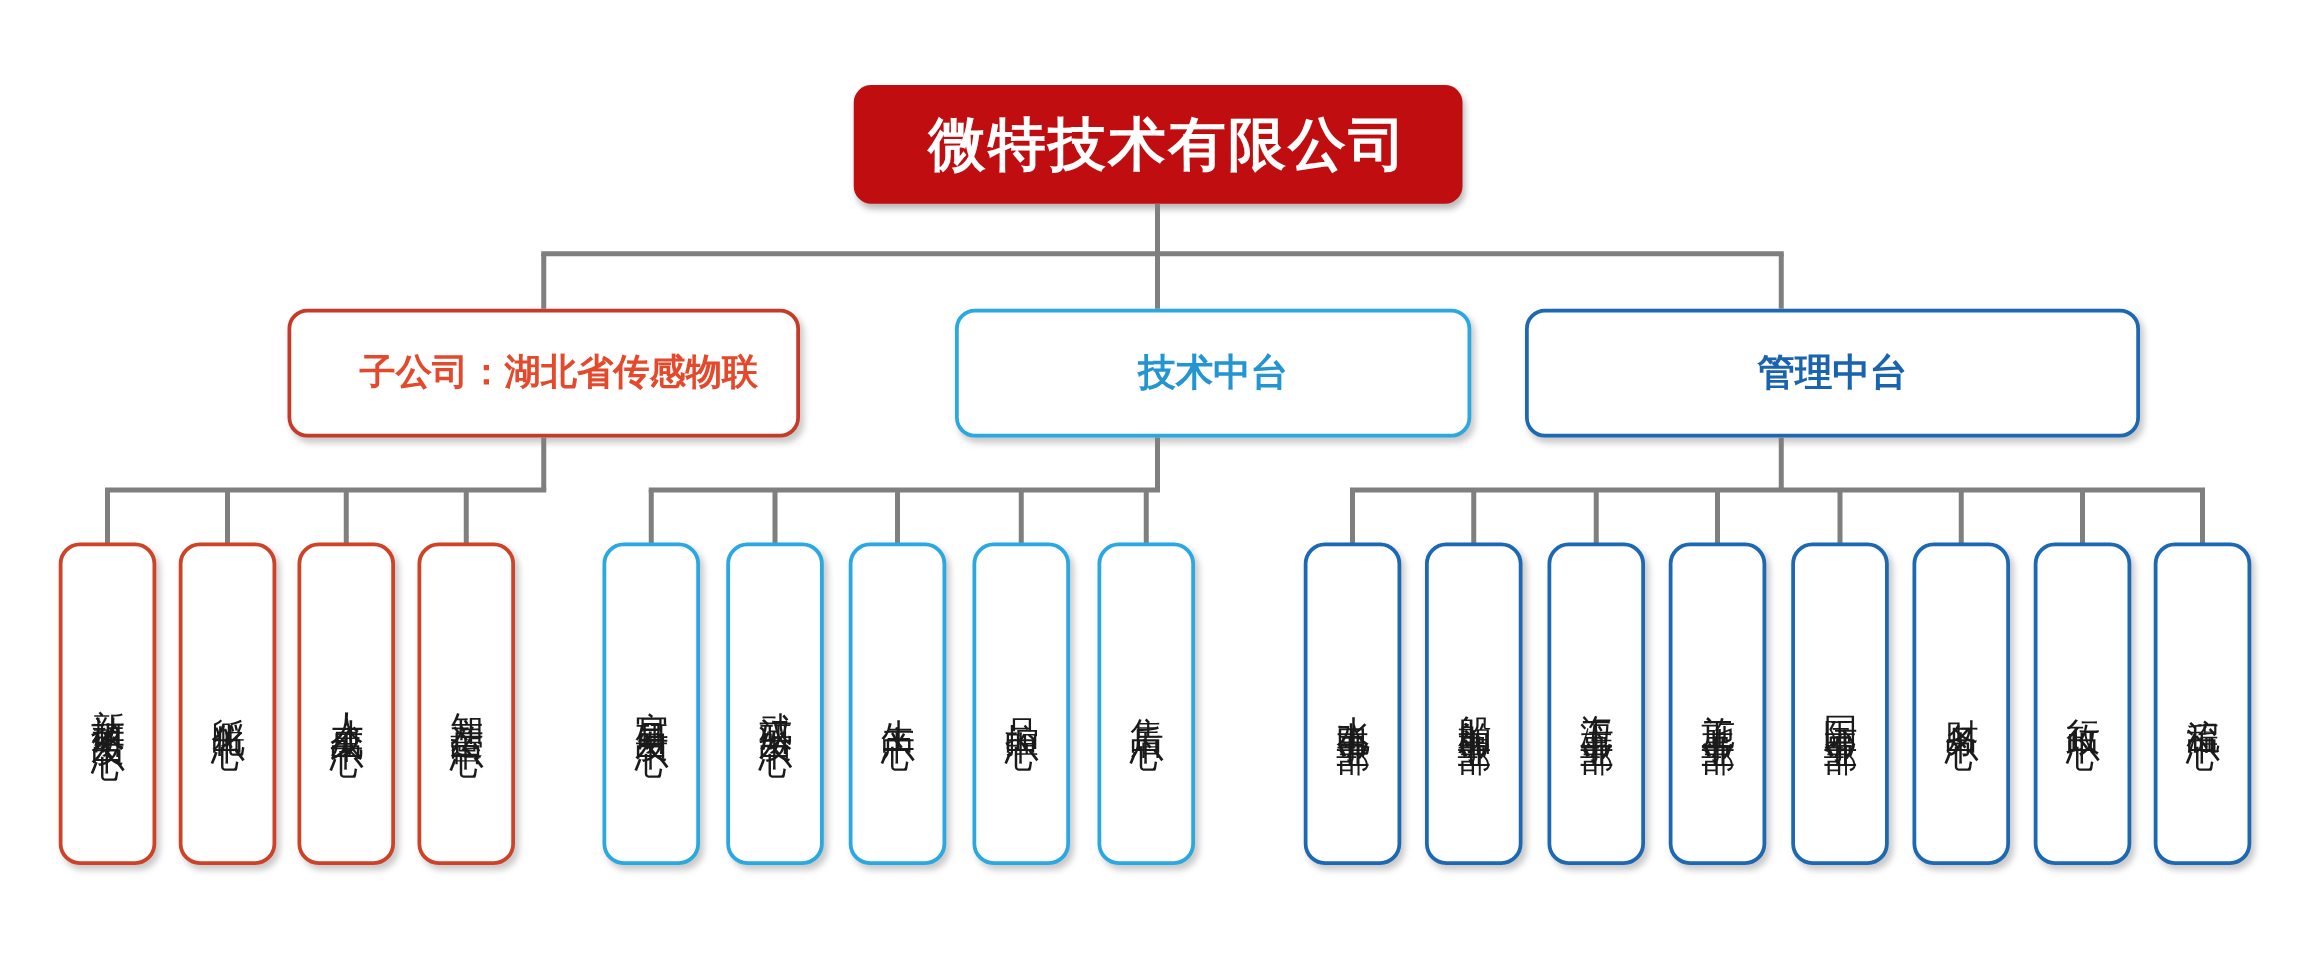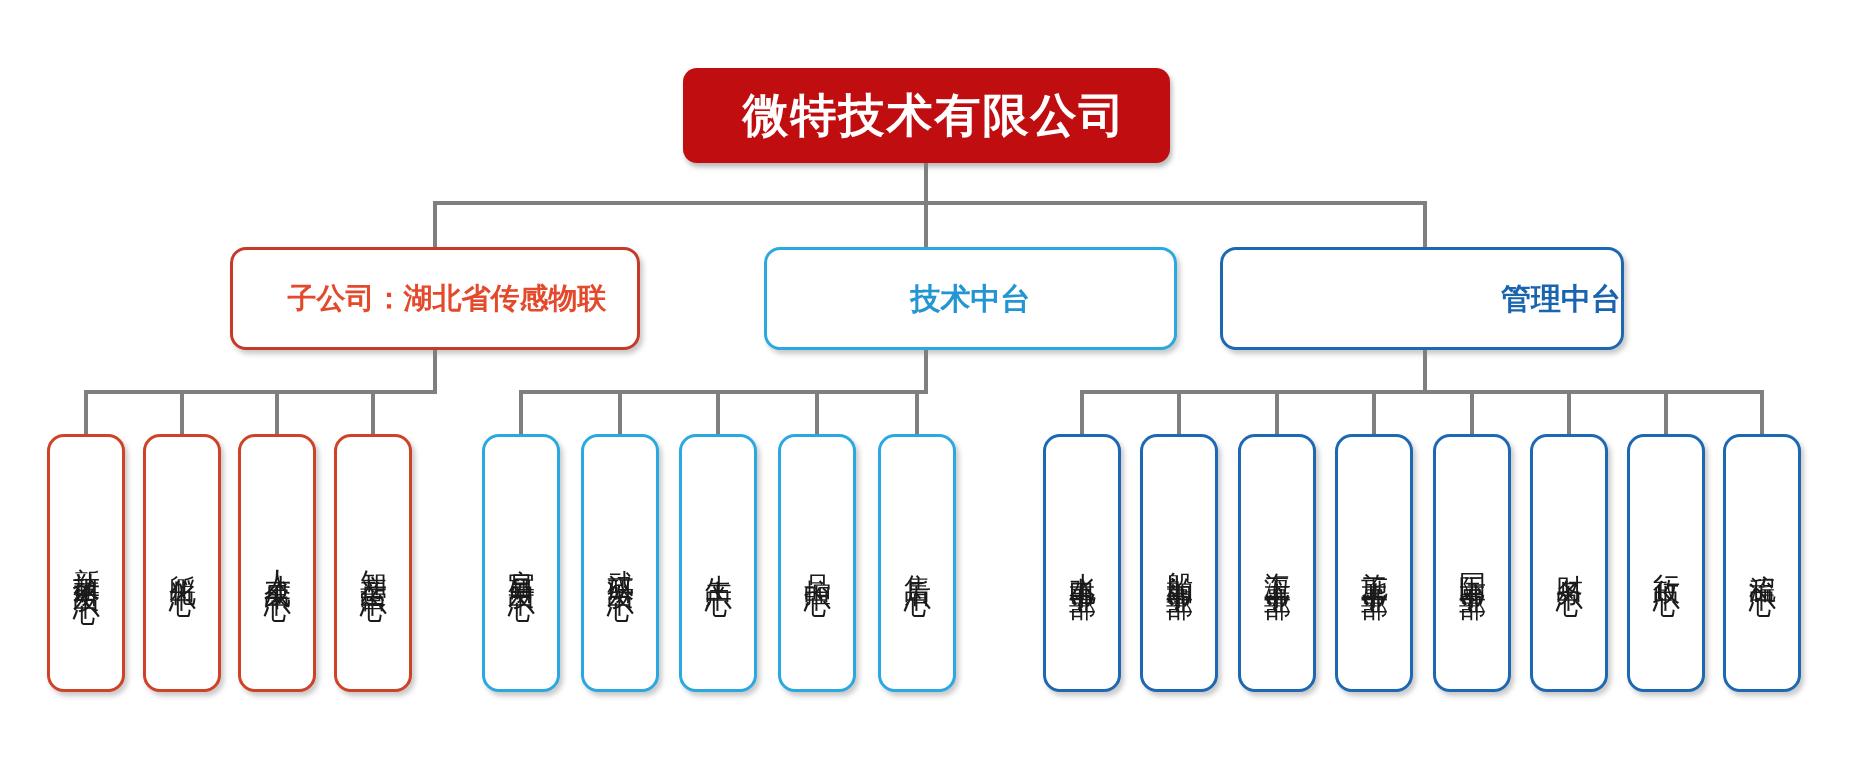--- a/index.html
+++ b/index.html
@@ -20,21 +20,21 @@
   }
   .l2-box {
     top: 247px; height: 103px;
     background: #fff; border: 3px solid; border-radius: 16px;
     font-weight: 700; font-size: 30px;
     box-shadow: 3px 4px 5px rgba(120,120,120,0.40);
     flex-direction: column; line-height: 1.25;
   }
   .l2-sub { left: 230px; width: 410px; font-size: 29px; }
   .l2-tech { left: 736px; width: 413px; margin-left: 28px; }
-  .l2-mgmt { left: 1220px; width: 404px; align-items: flex-end; }
+  .l2-mgmt { left: 1220px; width: 492px; }
   .l3-box {
     top: 434px; height: 258px; width: 78px;
     background: #fff; border: 3px solid; border-radius: 17px;
     box-shadow: 3px 4px 5px rgba(120,120,120,0.40);
   }
   .vtext {
     writing-mode: vertical-rl;
     text-orientation: upright;
     font-size: 27px;
     letter-spacing: 5px;

